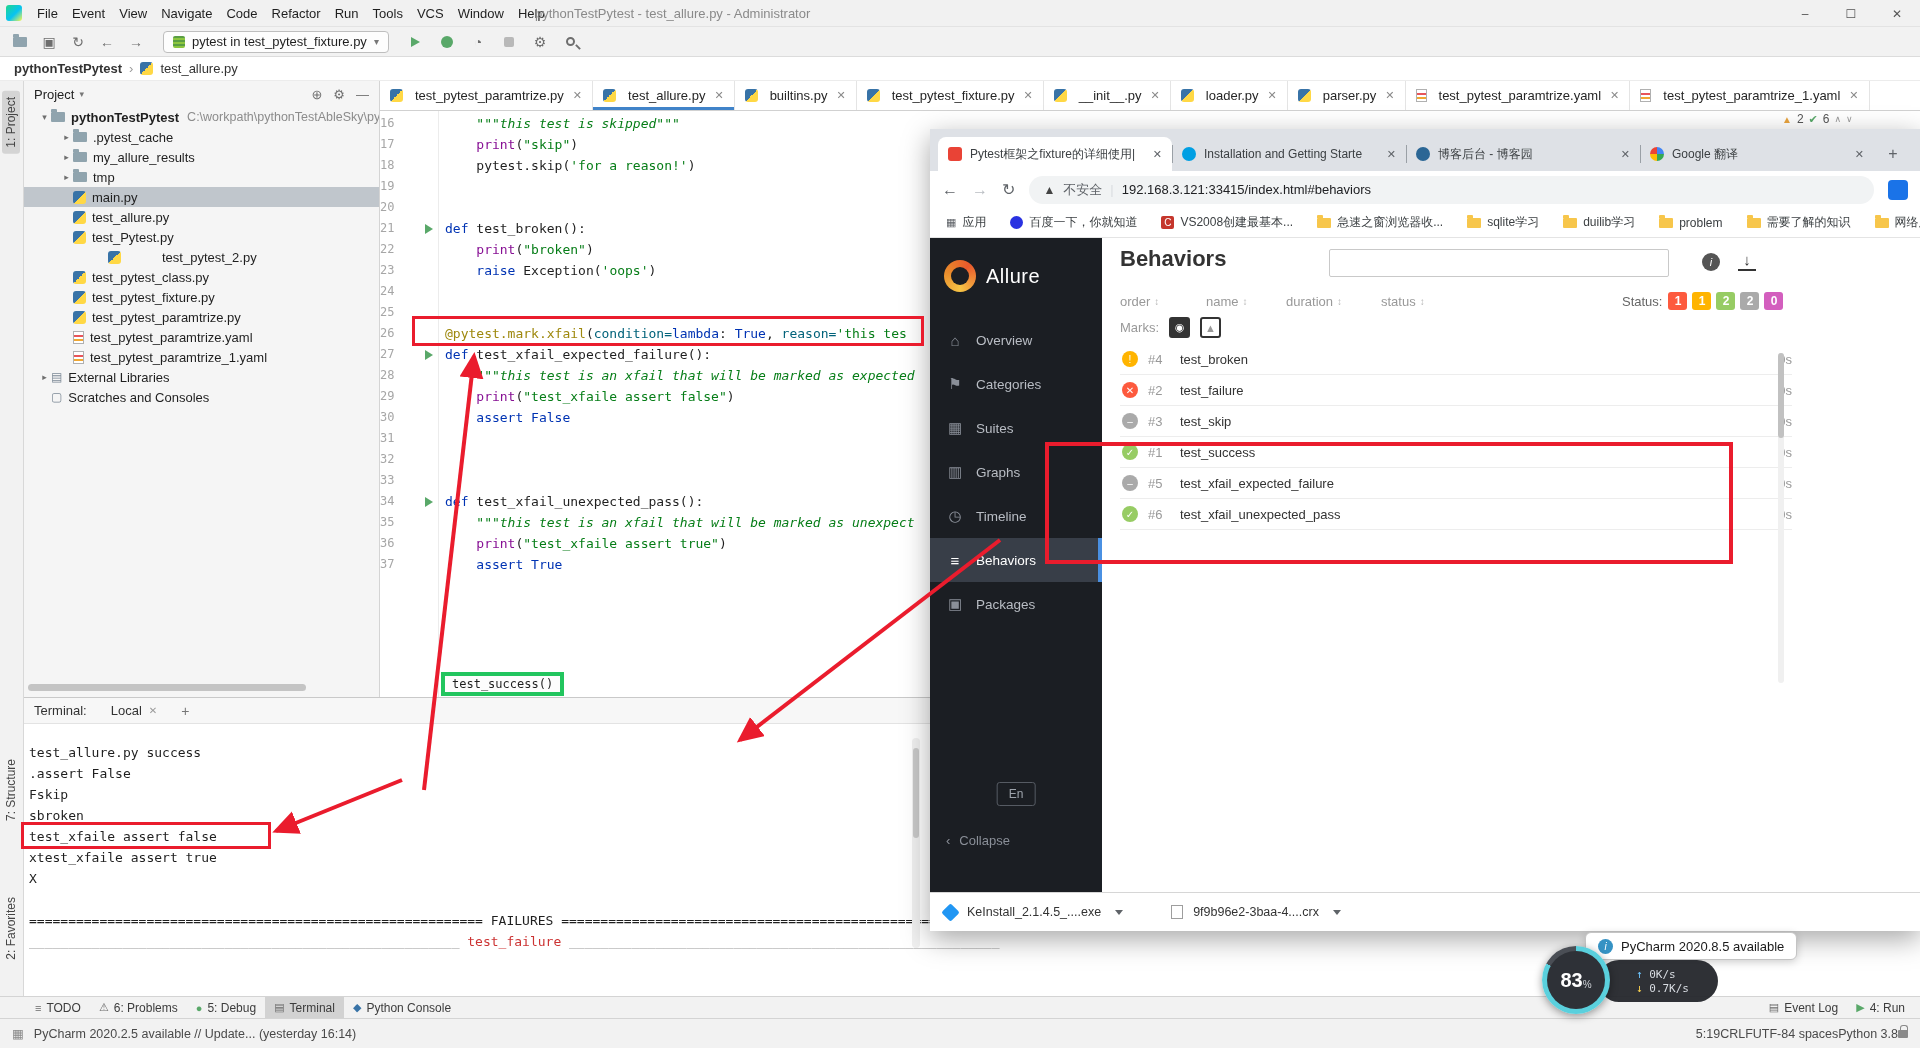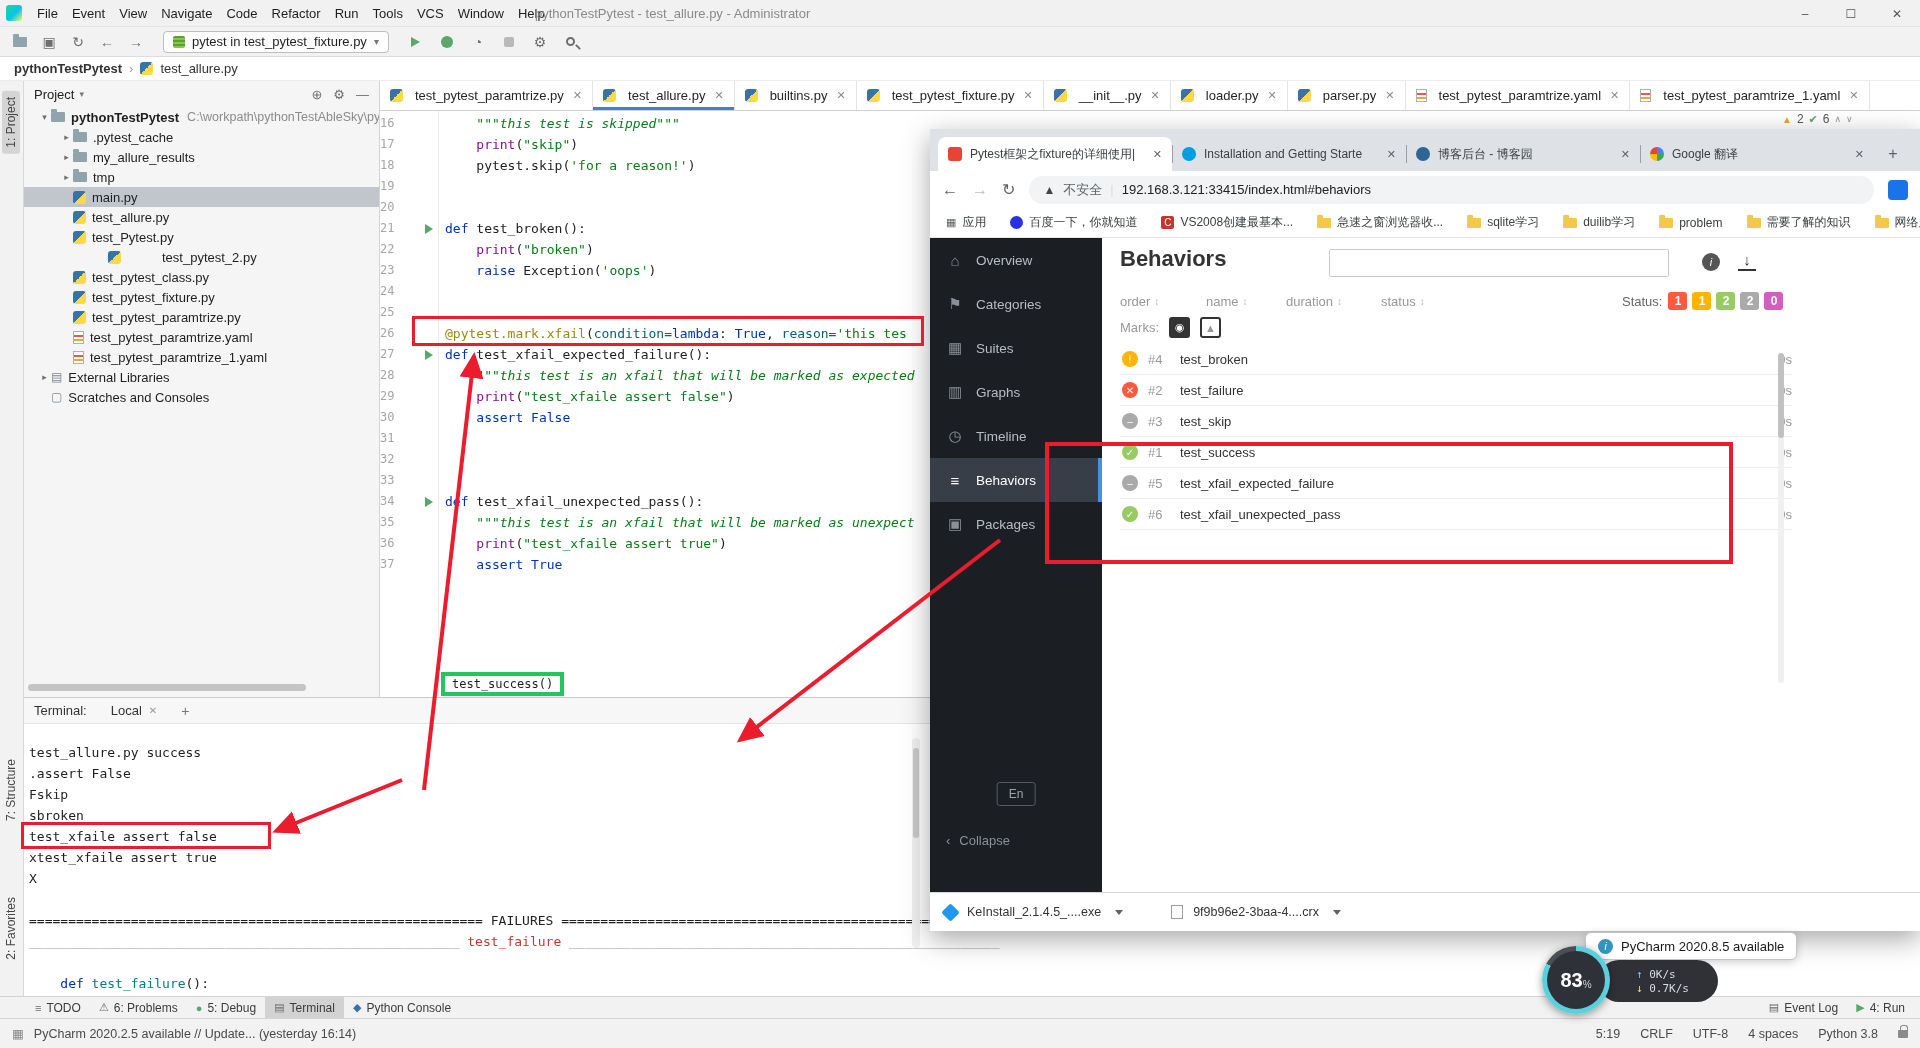--- a/index.html
+++ b/index.html
@@ -98,21 +98,21 @@
 
   
   #bottombar { position:absolute; left:0; top:996px; width:1920px; height:22px; background:#f2f2f2; border-top:1px solid #d4d4d4; display:flex; align-items:center; font-size:12px; color:#3c3c3c; }
   .bbitem { display:flex; align-items:center; gap:5px; padding:0 9px; height:22px; }
   .bbitem.active { background:#d2d2d2; }
   #bb-left { display:flex; margin-left:26px; }
   #bb-right { display:flex; margin-left:auto; margin-right:6px; }
   .bb-ic { font-size:11px; color:#6b6b6b; }
   #statusbar { position:absolute; left:0; top:1018px; width:1920px; height:30px; background:#f2f2f2; border-top:1px solid #d4d4d4;
     display:flex; align-items:center; font-size:12.5px; color:#4a4a4a; padding:0 12px; }
-  #sb-right { margin-left:auto; display:flex; gap:20px; align-items:center; }
+  #sb-right { margin-left:auto; display:flex; align-items:center; }
   .i-lock { width:10px; height:8px; background:#8a8a8a; position:relative; border-radius:1px; }
   .i-lock::before { content:""; position:absolute; left:2px; top:-5px; width:6px; height:5px; border:1.5px solid #8a8a8a; border-bottom:none; border-radius:3px 3px 0 0; }
 
   
   #browser { position:absolute; left:930px; top:129px; width:990px; height:802px; background:#dee1e6; z-index:50; box-shadow:0 8px 26px rgba(0,0,0,.35); }
   #btabstrip { height:42px; display:flex; align-items:flex-end; padding-left:8px; position:relative; }
   .btab { width:234px; height:34px; display:flex; align-items:center; gap:8px; padding:0 10px; font-size:12px; color:#3c4043; position:relative; }
   .btab.active { background:#fff; border-radius:8px 8px 0 0; }
   .btab:not(.active):not(:first-child)::before { content:""; position:absolute; left:0; top:8px; bottom:8px; width:1px; background:#9aa0a6; }
   .btitle { overflow:hidden; text-overflow:ellipsis; white-space:nowrap; flex:1; }
@@ -599,21 +599,20 @@
         <div class="tline"><span>.assert False</span></div>
         <div class="tline"><span>Fskip</span></div>
         <div class="tline"><span>sbroken</span></div>
         <div class="tline"><span>test_xfaile assert false</span></div>
         <div class="tline"><span>xtest_xfaile assert true</span></div>
         <div class="tline"><span>X</span></div>
         <div class="tline">&nbsp;</div>
         <div class="tline"><span>========================================================== FAILURES ==========================================================</span></div>
         <div class="tline"><span class="t-dim">_______________________________________________________ </span><span class="t-red">test_failure</span><span class="t-dim"> _______________________________________________________</span></div>
         <div class="tline">&nbsp;</div>
-        <div class="tline"><span>    </span><span class="t-blue">def</span><span class="t-teal"> test_failure</span><span>():</span></div>
       </div>
     <div id="term-vscroll"></div>
   </div>
 
   <div id="bottombar">
     <div id="bb-left">
         <span class="bbitem">
           <span class="bb-ic">≡</span>
           <span>TODO</span>
         </span>
@@ -728,20 +727,24 @@
           <span class="bi-folder"></span>
           <span>需要了解的知识</span>
         </span>
         <span class="bmk">
           <span class="bi-folder"></span>
           <span>网络库</span>
         </span>
       </div>
     <div id="bcontent">
       <div id="asidebar">
+        <div id="abrand">
+          <span class="allure-logo"></span>
+          <span>Allure</span>
+        </div>
         <div id="anavlist">
             <div class="anav">
               <span class="aico">⌂</span>
               <span>Overview</span>
             </div>
             <div class="anav">
               <span class="aico">⚑</span>
               <span>Categories</span>
             </div>
             <div class="anav">

